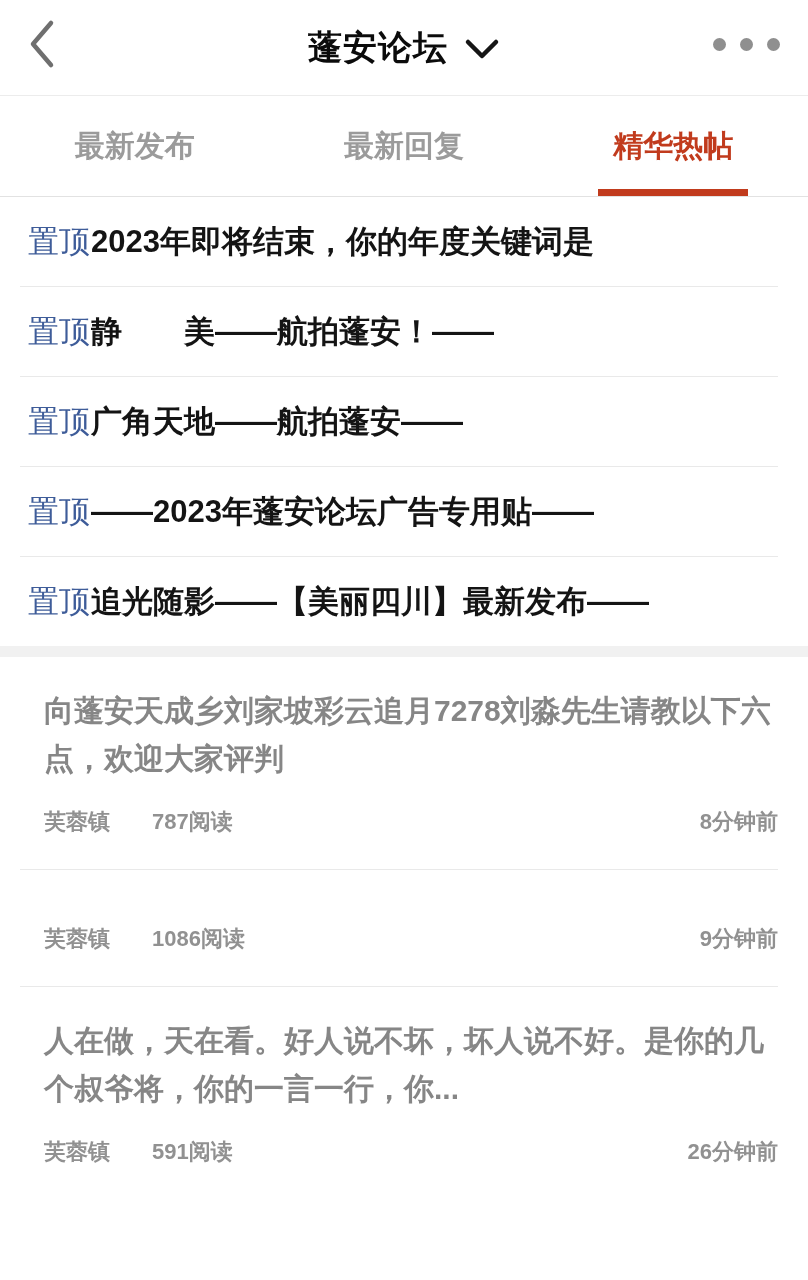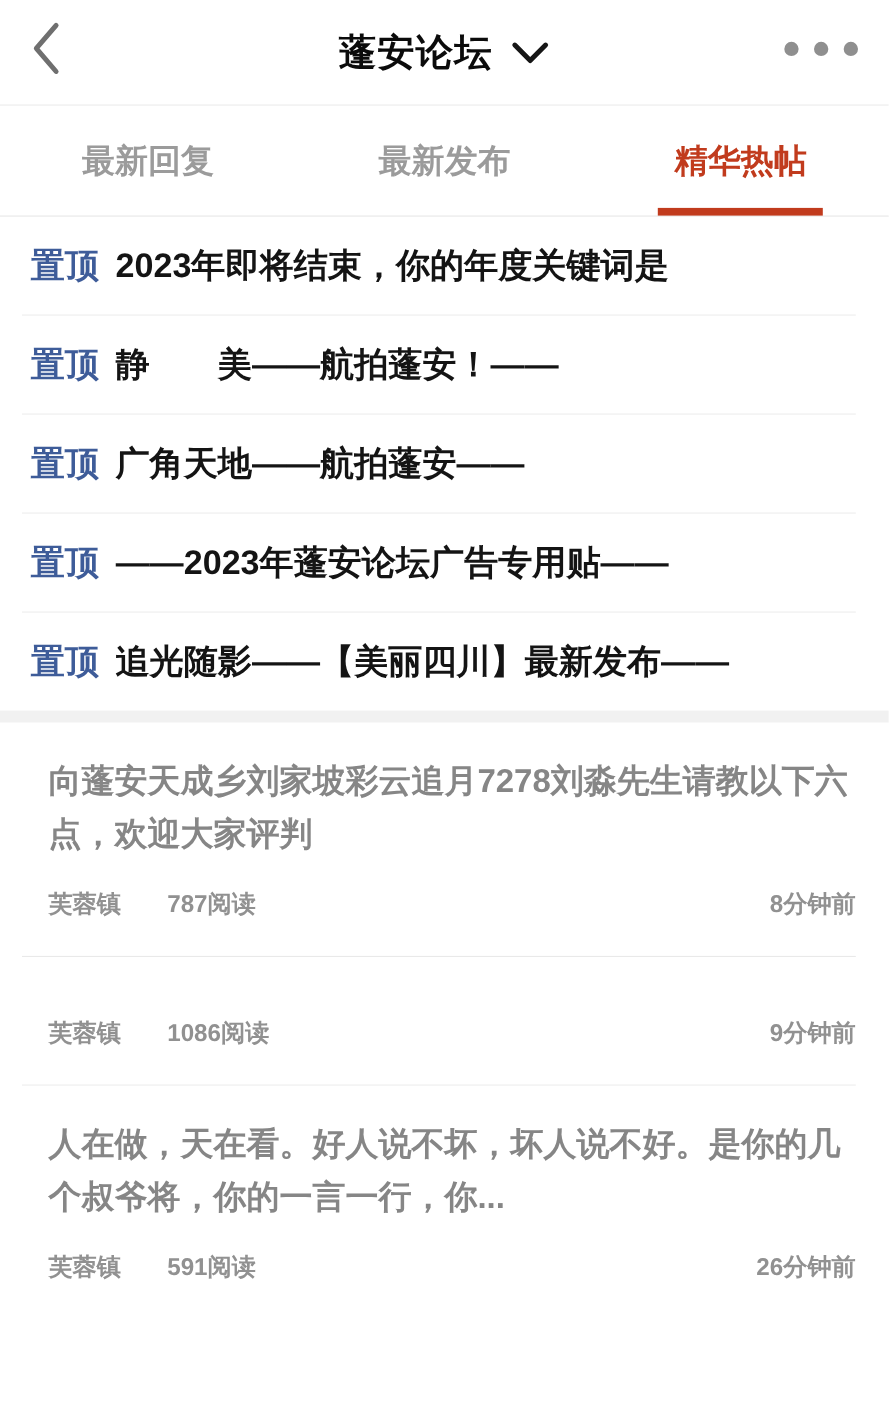--- a/index.html
+++ b/index.html
@@ -91,23 +91,23 @@
   .pinned-row {
     height:89px;
     display:flex;
     align-items:center;
     padding:0 30px 0 28px;
     background:#fff;
     cursor:pointer;
   }
   .pin-tag {
     font-size:31px;
-    font-weight:bold;
+    font-weight:normal;
     color:#3e5c99;
-    margin-right:15px;
+    margin-right:1px;
     flex:none;
   }
   .pin-title {
     font-size:31px;
     font-weight:bold;
     color:#141414;
     white-space:pre;
     overflow:hidden;
   }
   .divider {
@@ -169,25 +169,25 @@
     </div>
     <div class="more-btn">
       <span class="dot"></span>
       <span class="dot"></span>
       <span class="dot"></span>
     </div>
   </header>
 
   <nav class="tabs">
     <div class="tab">
+      <span>最新发布</span>
+
+    </div>
+    <div class="tab">
       <span>最新回复</span>
-
-    </div>
-    <div class="tab">
-      <span>最新发布</span>
 
     </div>
     <div class="tab active">
       <span>精华热帖</span>
       <span class="tab-underline"></span>
     </div>
   </nav>
 
   <section>
     <div class="pinned-row">

